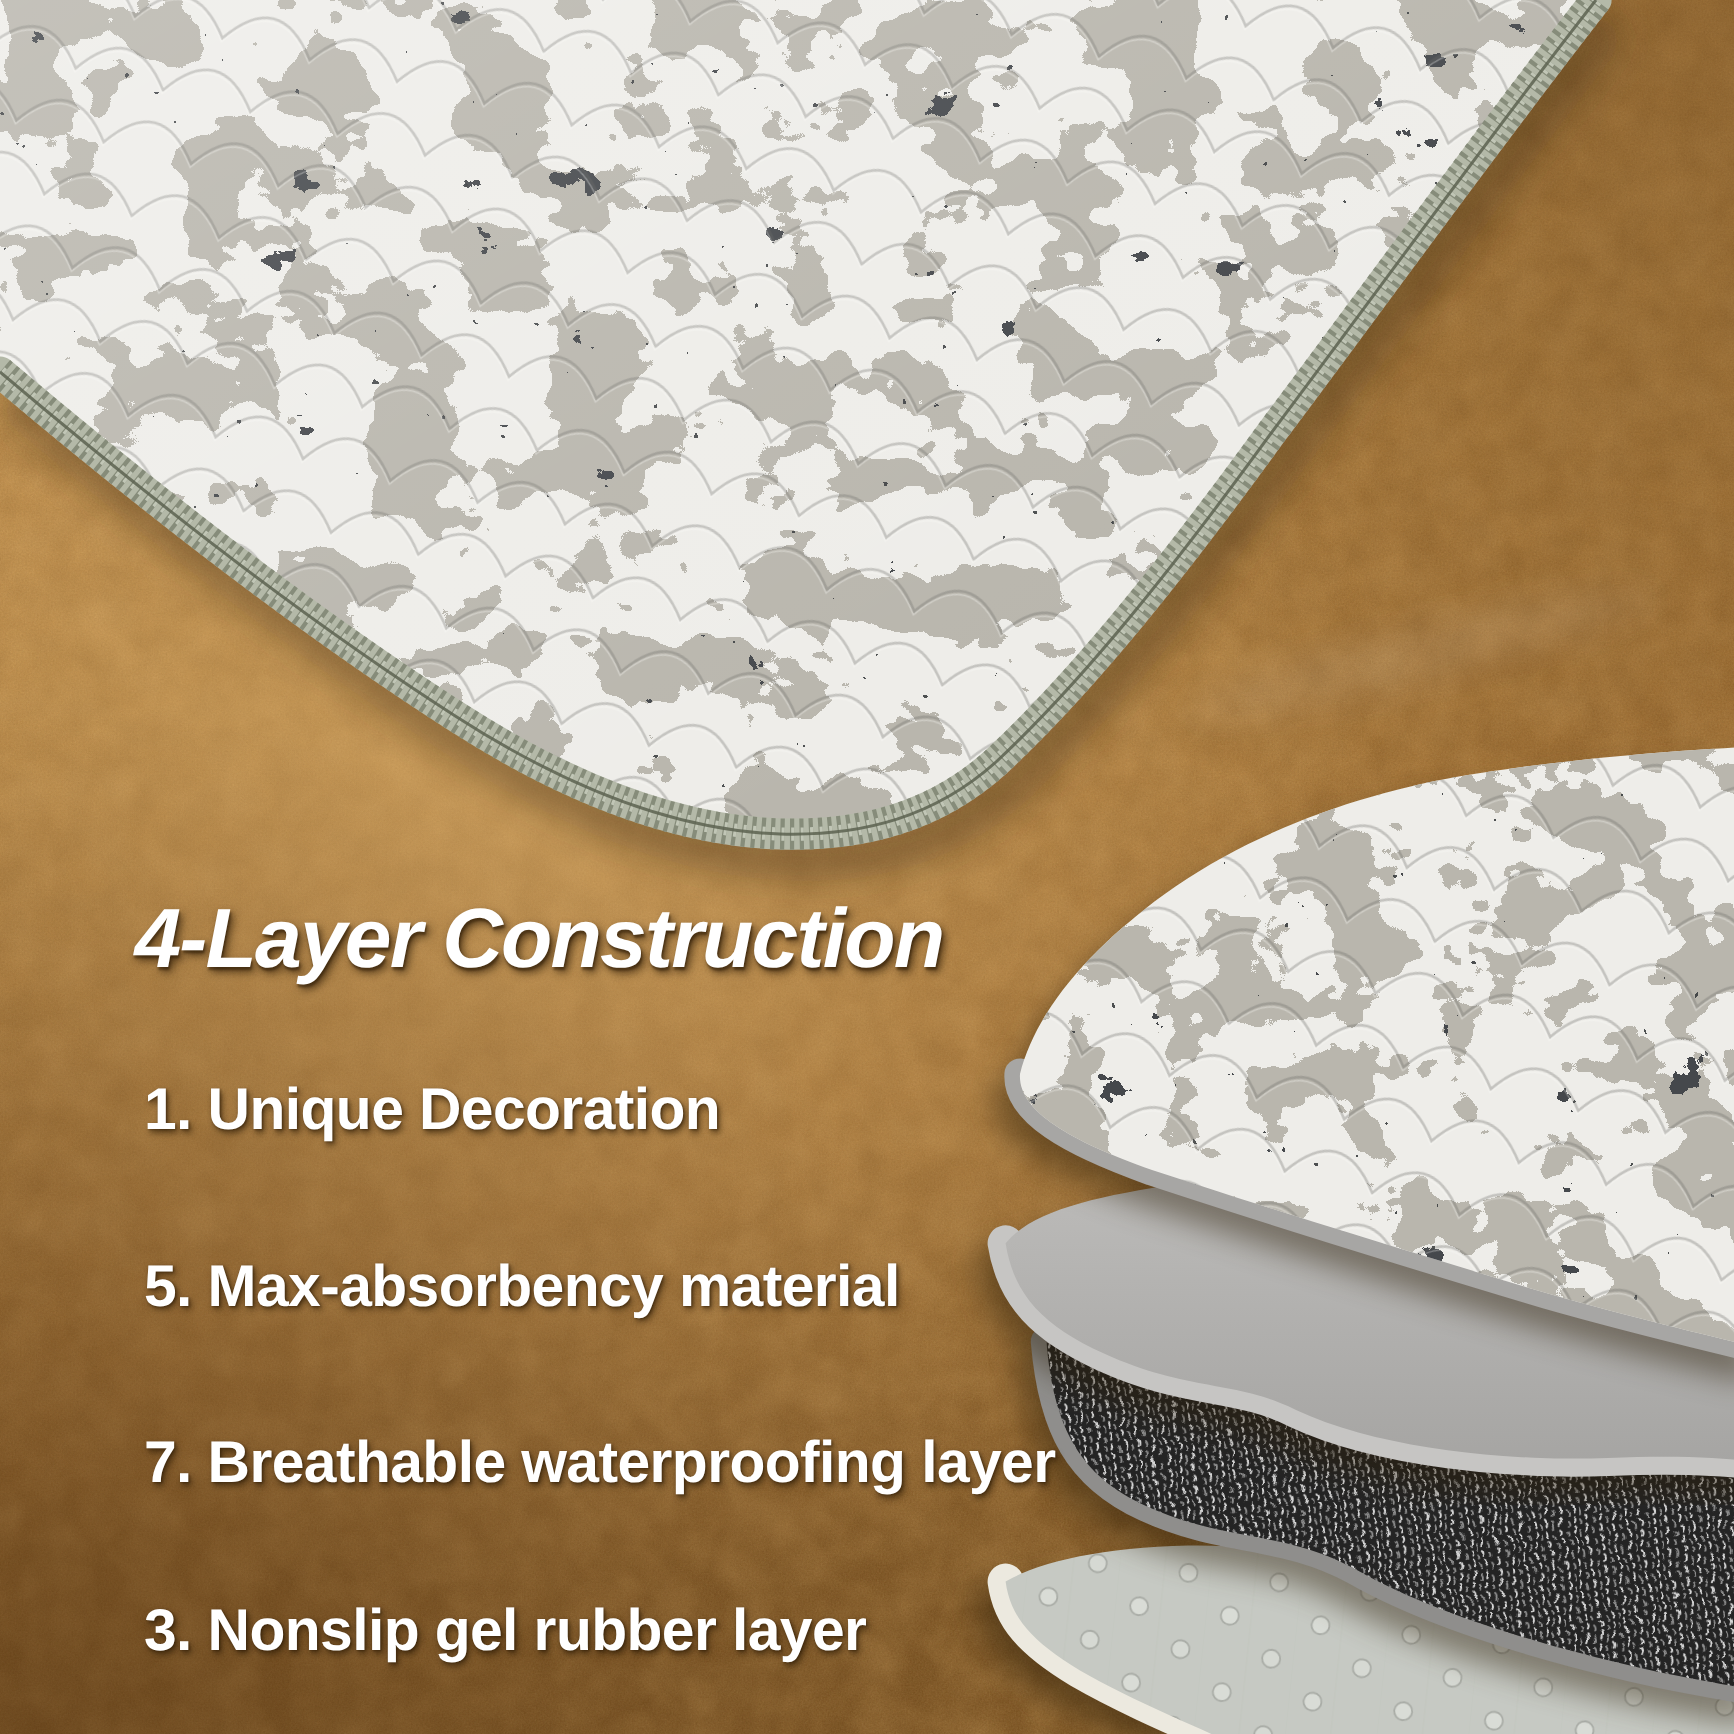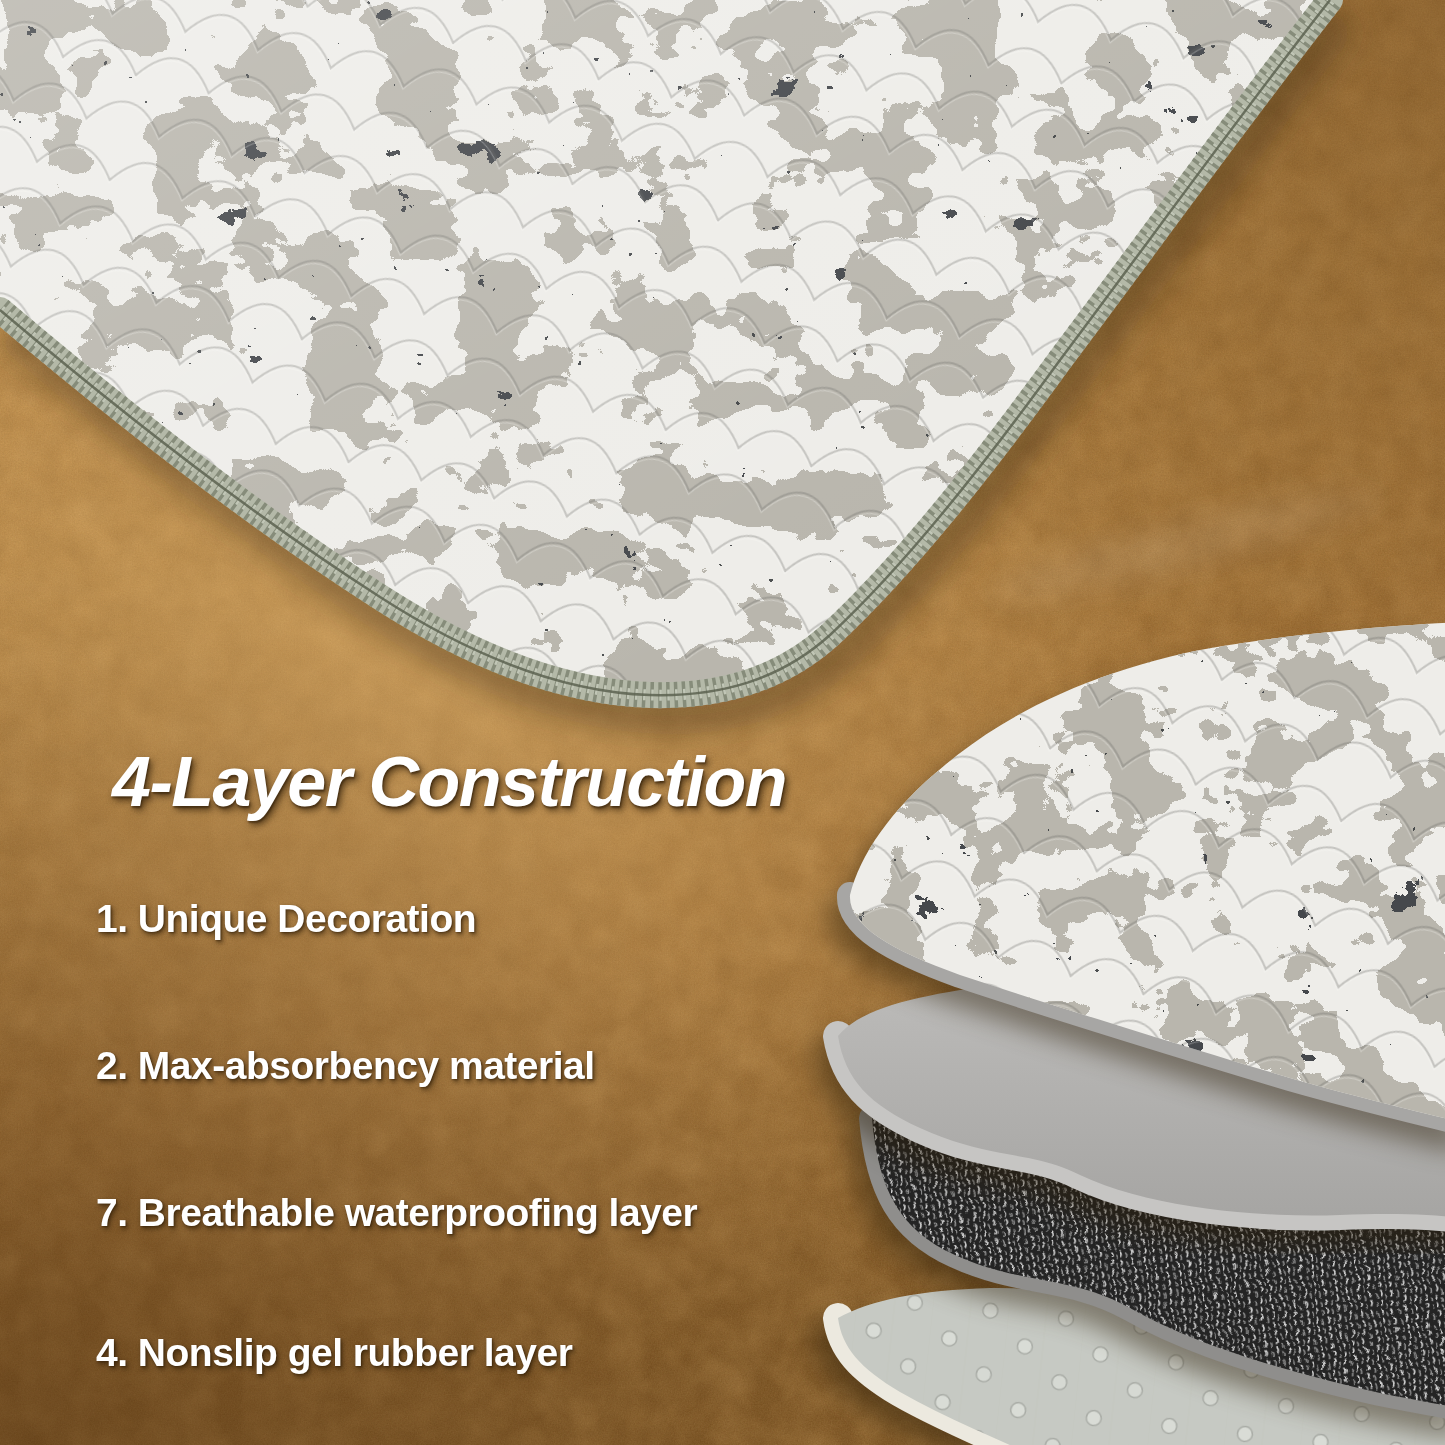--- a/index.html
+++ b/index.html
@@ -9,22 +9,22 @@
   }
   #scene{position:absolute;left:0;top:0;width:1445px;height:1445px;display:block;}
   .overlay{position:absolute;left:0;top:0;width:1445px;height:1445px;pointer-events:none;}
   .title{
     position:absolute;left:112px;top:742px;
     font-size:70px;font-weight:bold;font-style:italic;letter-spacing:-1.5px;
     color:#ffffff;white-space:nowrap;
     text-shadow:3px 4px 7px rgba(43,26,5,.70), 1px 2px 2px rgba(43,26,5,.55);
   }
   .feature{
-    position:absolute;left:96px;
-    font-size:39px;font-weight:bold;letter-spacing:-.5px;
+    position:absolute;left:120px;
+    font-size:49px;font-weight:bold;letter-spacing:-.5px;
     color:#ffffff;white-space:nowrap;
     text-shadow:2px 3px 5px rgba(43,26,5,.65), 1px 1px 2px rgba(43,26,5,.5);
     text-align:center;
   }
   .f1{top:897px}.f2{top:1044px}.f3{top:1191px}.f4{top:1331px}
 </style>
 </head>
 <body>
 
 <div id="stage">
@@ -208,19 +208,19 @@
         <use href="#fabricStack"></use>
       </g>
     </g>
   </g>
 </svg>
 
 <div class="overlay">
   <div class="title">4-Layer Construction</div>
   <div>
     <div class="feature f1">1. Unique Decoration</div>
-    <div class="feature f2">2. Max-absorbency material</div>
+    <div class="feature f2">5. Max-absorbency material</div>
     <div class="feature f3">7. Breathable waterproofing layer</div>
-    <div class="feature f4">4. Nonslip gel rubber layer</div>
+    <div class="feature f4">3. Nonslip gel rubber layer</div>
   </div>
 </div>
 
 </div>
 
 </body></html>

